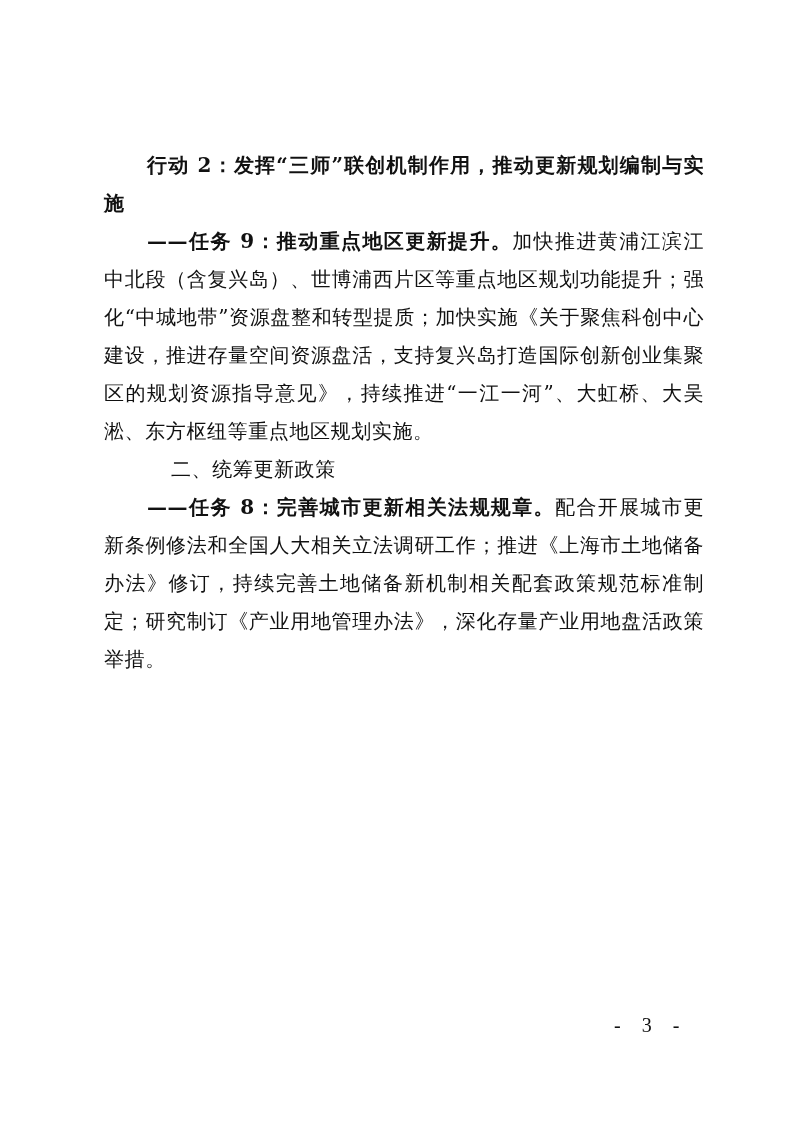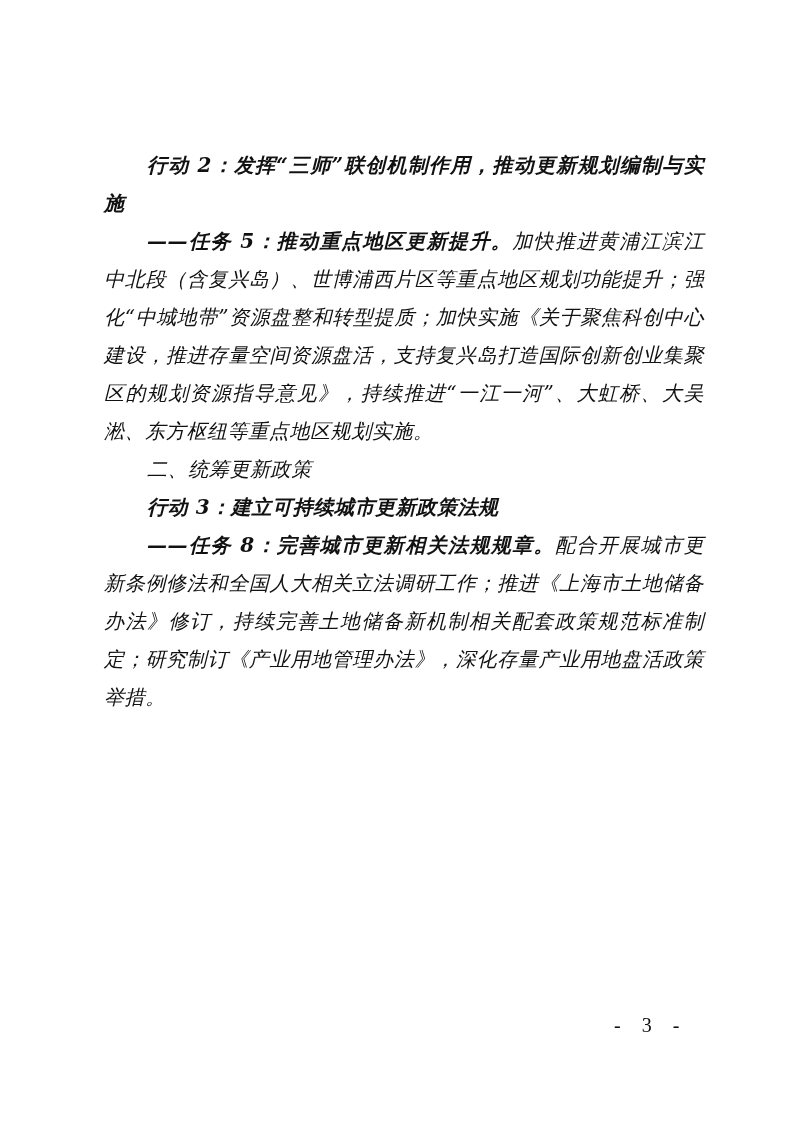--- a/index.html
+++ b/index.html
@@ -9,47 +9,44 @@
     left: 104px;
     top: 146px;
     width: 600px;
     font-family: "DejaVu Serif", "Liberation Serif", serif;
     font-size: 20px;
     line-height: 38px;
     color: #111;
     text-align: justify;
     letter-spacing: 0.6px;
   }
-  .p { margin: 0; text-indent: 43px; font-style: italic; }
+  .p { margin: 0; text-indent: 43px; }
   .b { font-weight: bold; }
-  .heading { font-family: "DejaVu Sans", "Liberation Sans", sans-serif; font-weight: normal; }
+  .heading { font-family: "DejaVu Sans", "Liberation Sans", sans-serif; font-weight: normal; margin-left: 24px; }
   .pagenum {
     position: absolute;
     top: 1014px;
     left: 614px;
     font-family: "Liberation Serif", "DejaVu Serif", serif;
     font-size: 20px;
     color: #111;
     letter-spacing: 8px;
   }
 </style>
 </head>
 <body>
 
 <div class="page">
   <p class="p">
     <span class="b">行动 2：发挥“三师”联创机制作用，推动更新规划编制与实施</span>
   </p>
   <p class="p">
-    <span class="b">——任务 5：推动重点地区更新提升。</span><span>加快推进黄浦江滨江中北段（含复兴岛）、世博浦西片区等重点地区规划功能提升；强化“中城地带”资源盘整和转型提质；加快实施《关于聚焦科创中心建设，推进存量空间资源盘活，支持复兴岛打造国际创新创业集聚区的规划资源指导意见》，持续推进“一江一河”、大虹桥、大吴淞、东方枢纽等重点地区规划实施。</span>
+    <span class="b">——任务 9：推动重点地区更新提升。</span><span>加快推进黄浦江滨江中北段（含复兴岛）、世博浦西片区等重点地区规划功能提升；强化“中城地带”资源盘整和转型提质；加快实施《关于聚焦科创中心建设，推进存量空间资源盘活，支持复兴岛打造国际创新创业集聚区的规划资源指导意见》，持续推进“一江一河”、大虹桥、大吴淞、东方枢纽等重点地区规划实施。</span>
   </p>
   <p class="p">
     <span class="heading">二、统筹更新政策</span>
-  </p>
-  <p class="p">
-    <span class="b">行动 3：建立可持续城市更新政策法规</span>
   </p>
   <p class="p">
     <span class="b">——任务 8：完善城市更新相关法规规章。</span><span>配合开展城市更新条例修法和全国人大相关立法调研工作；推进《上海市土地储备办法》修订，持续完善土地储备新机制相关配套政策规范标准制定；研究制订《产业用地管理办法》，深化存量产业用地盘活政策举措。</span>
   </p>
 </div>
 
 <div class="pagenum">- 3 -</div>
 
 </body></html>

